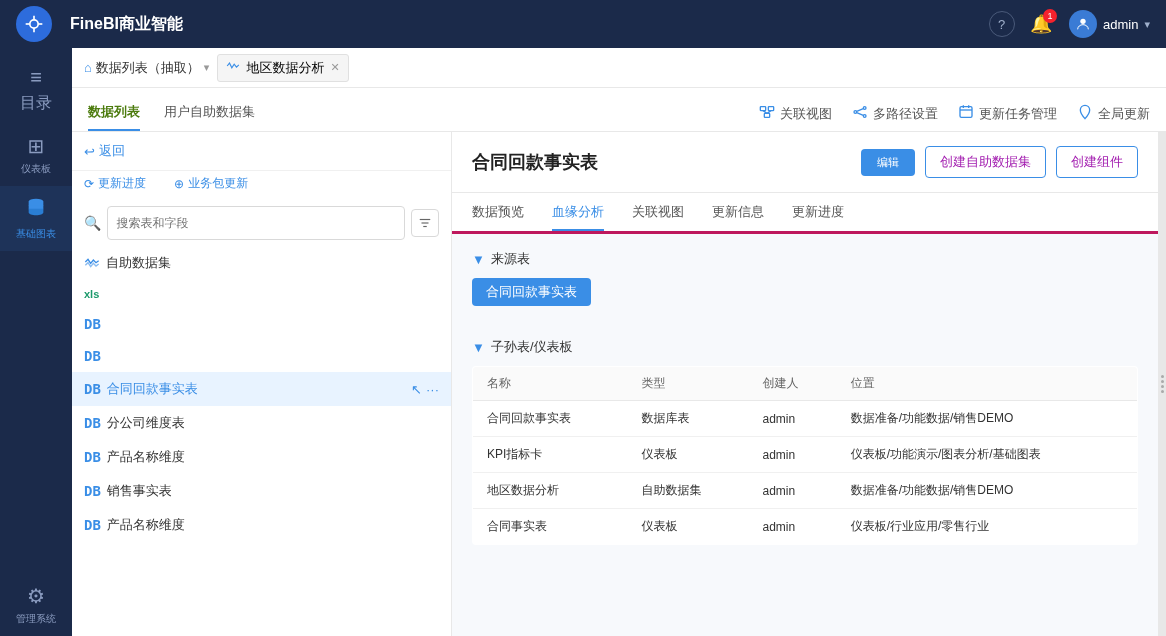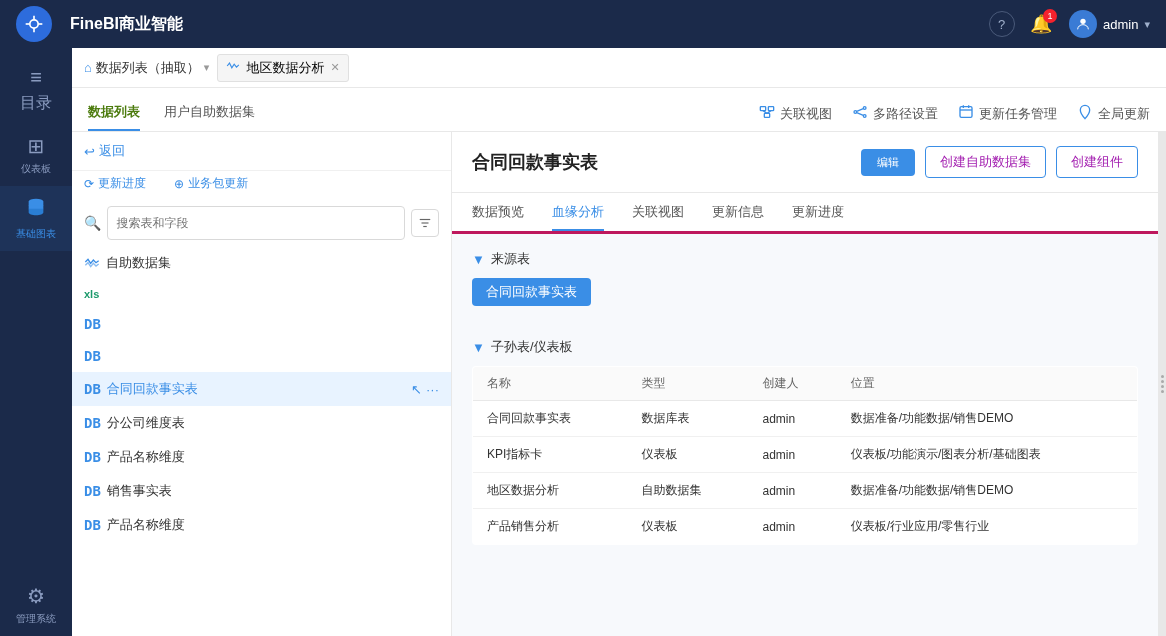--- a/index.html
+++ b/index.html
@@ -399,21 +399,21 @@
       <td>admin</td>
       <td>仪表板/功能演示/图表分析/基础图表</td>
     </tr>
                   <tr>
       <td>地区数据分析</td>
       <td>自助数据集</td>
       <td>admin</td>
       <td>数据准备/功能数据/销售DEMO</td>
     </tr>
                   <tr>
-      <td>产品销售分析</td>
+      <td>合同事实表</td>
       <td>仪表板</td>
       <td>admin</td>
       <td>仪表板/行业应用/零售行业</td>
     </tr>
                 </tbody>
             </table>
           </div>
 
         </div>
       </div>

